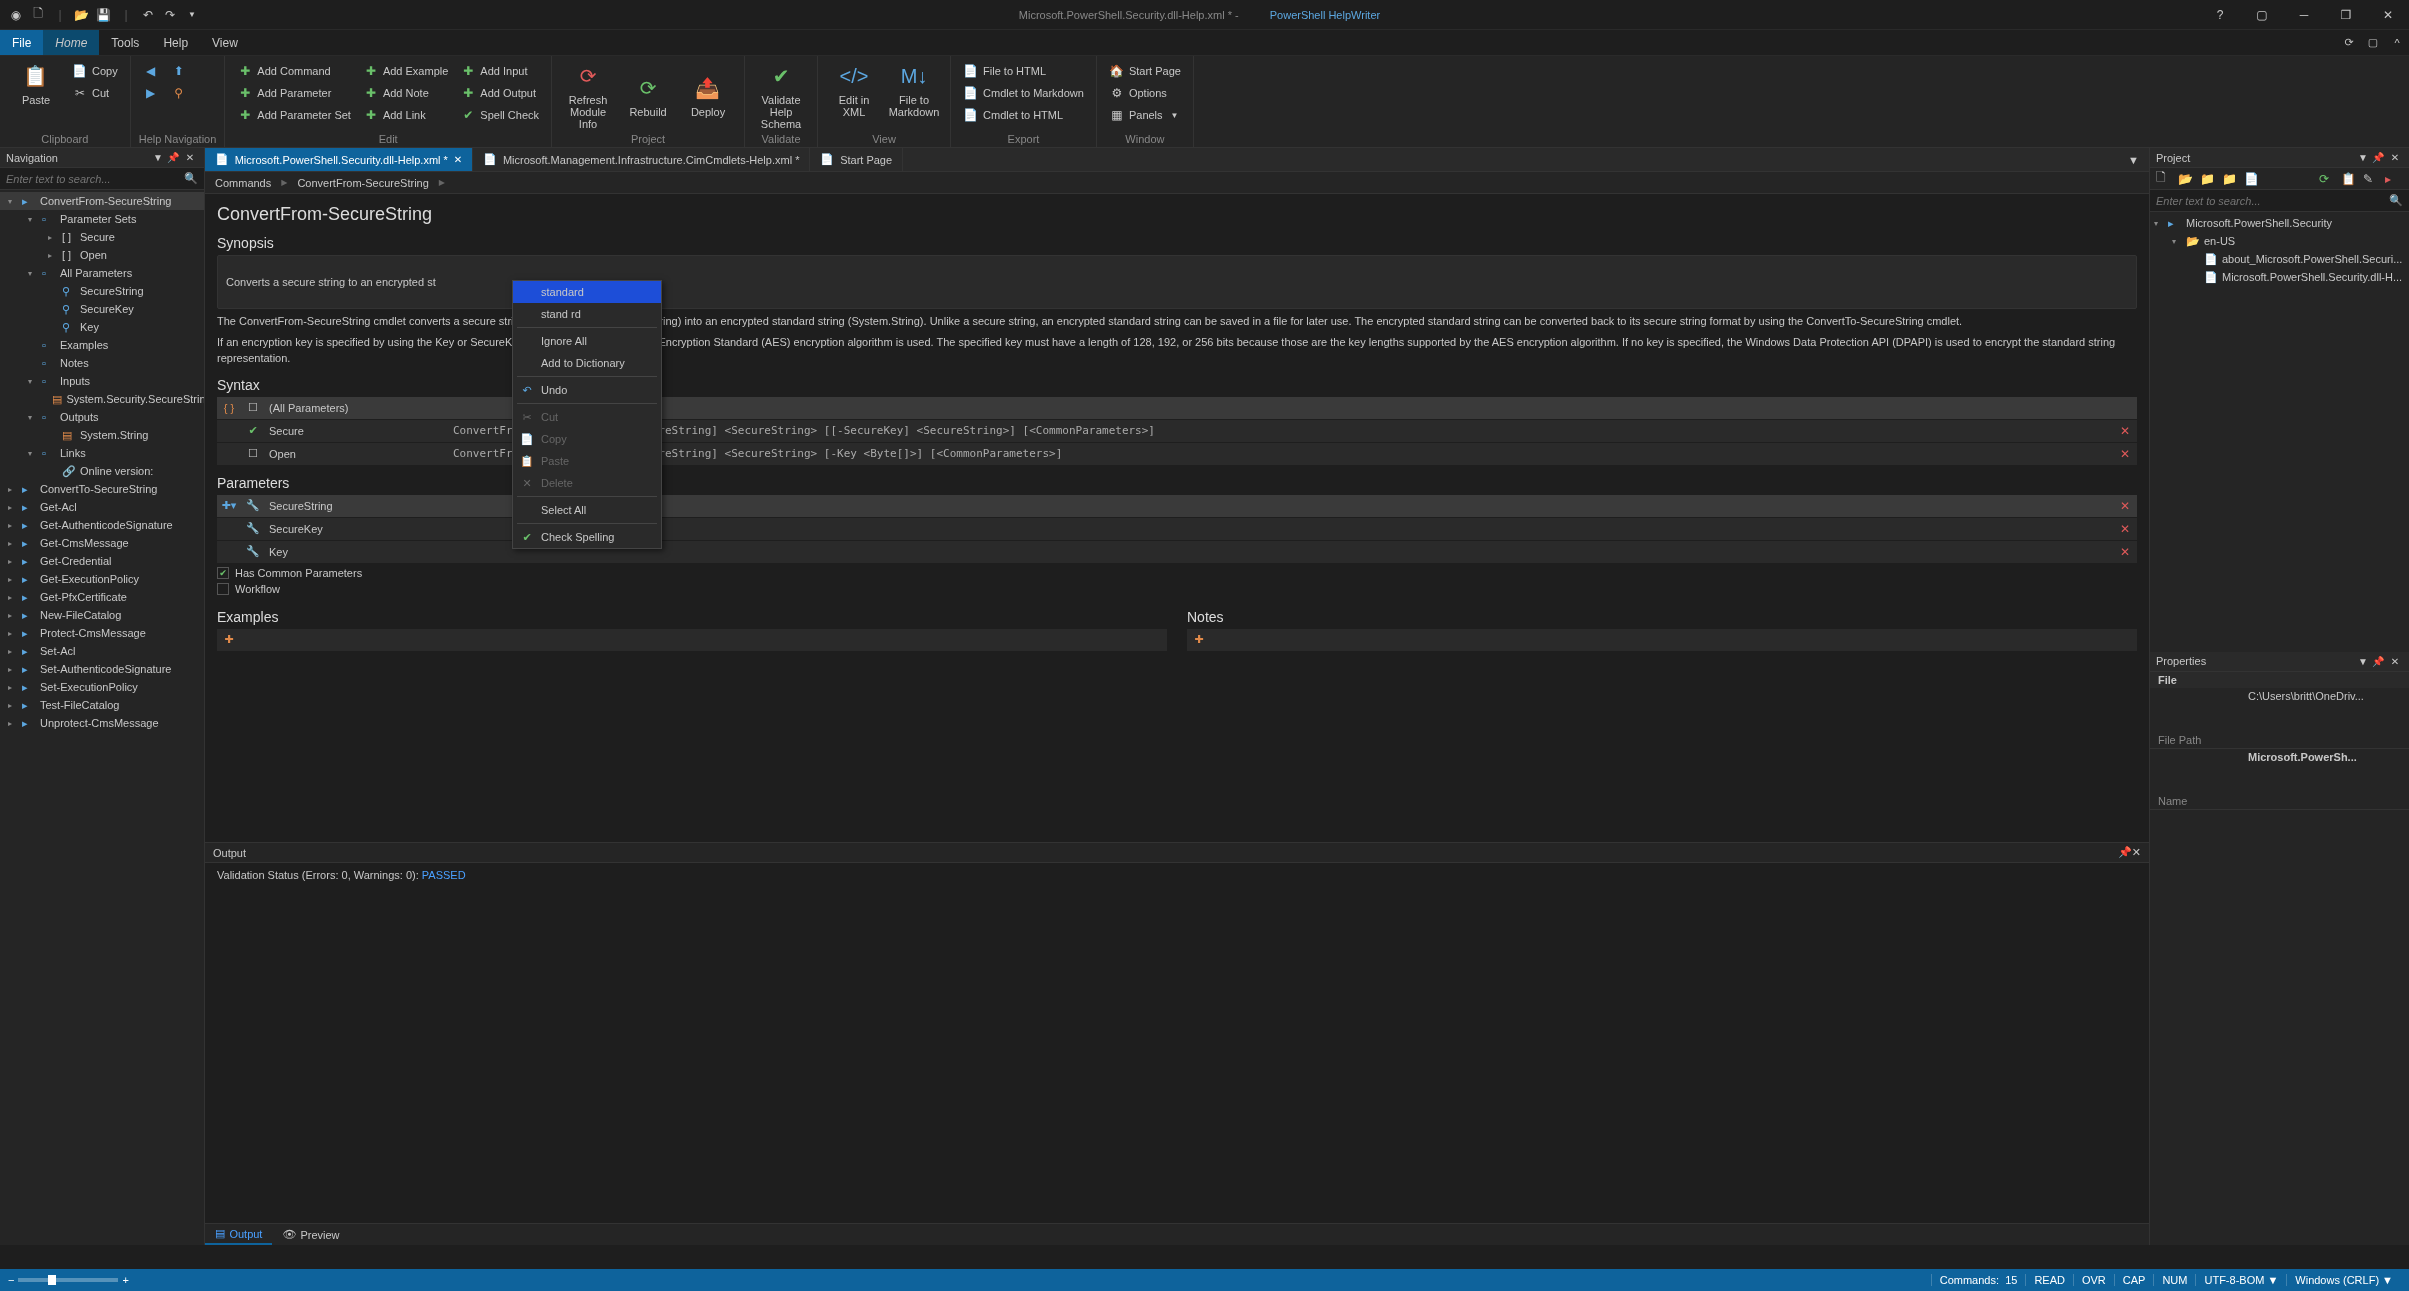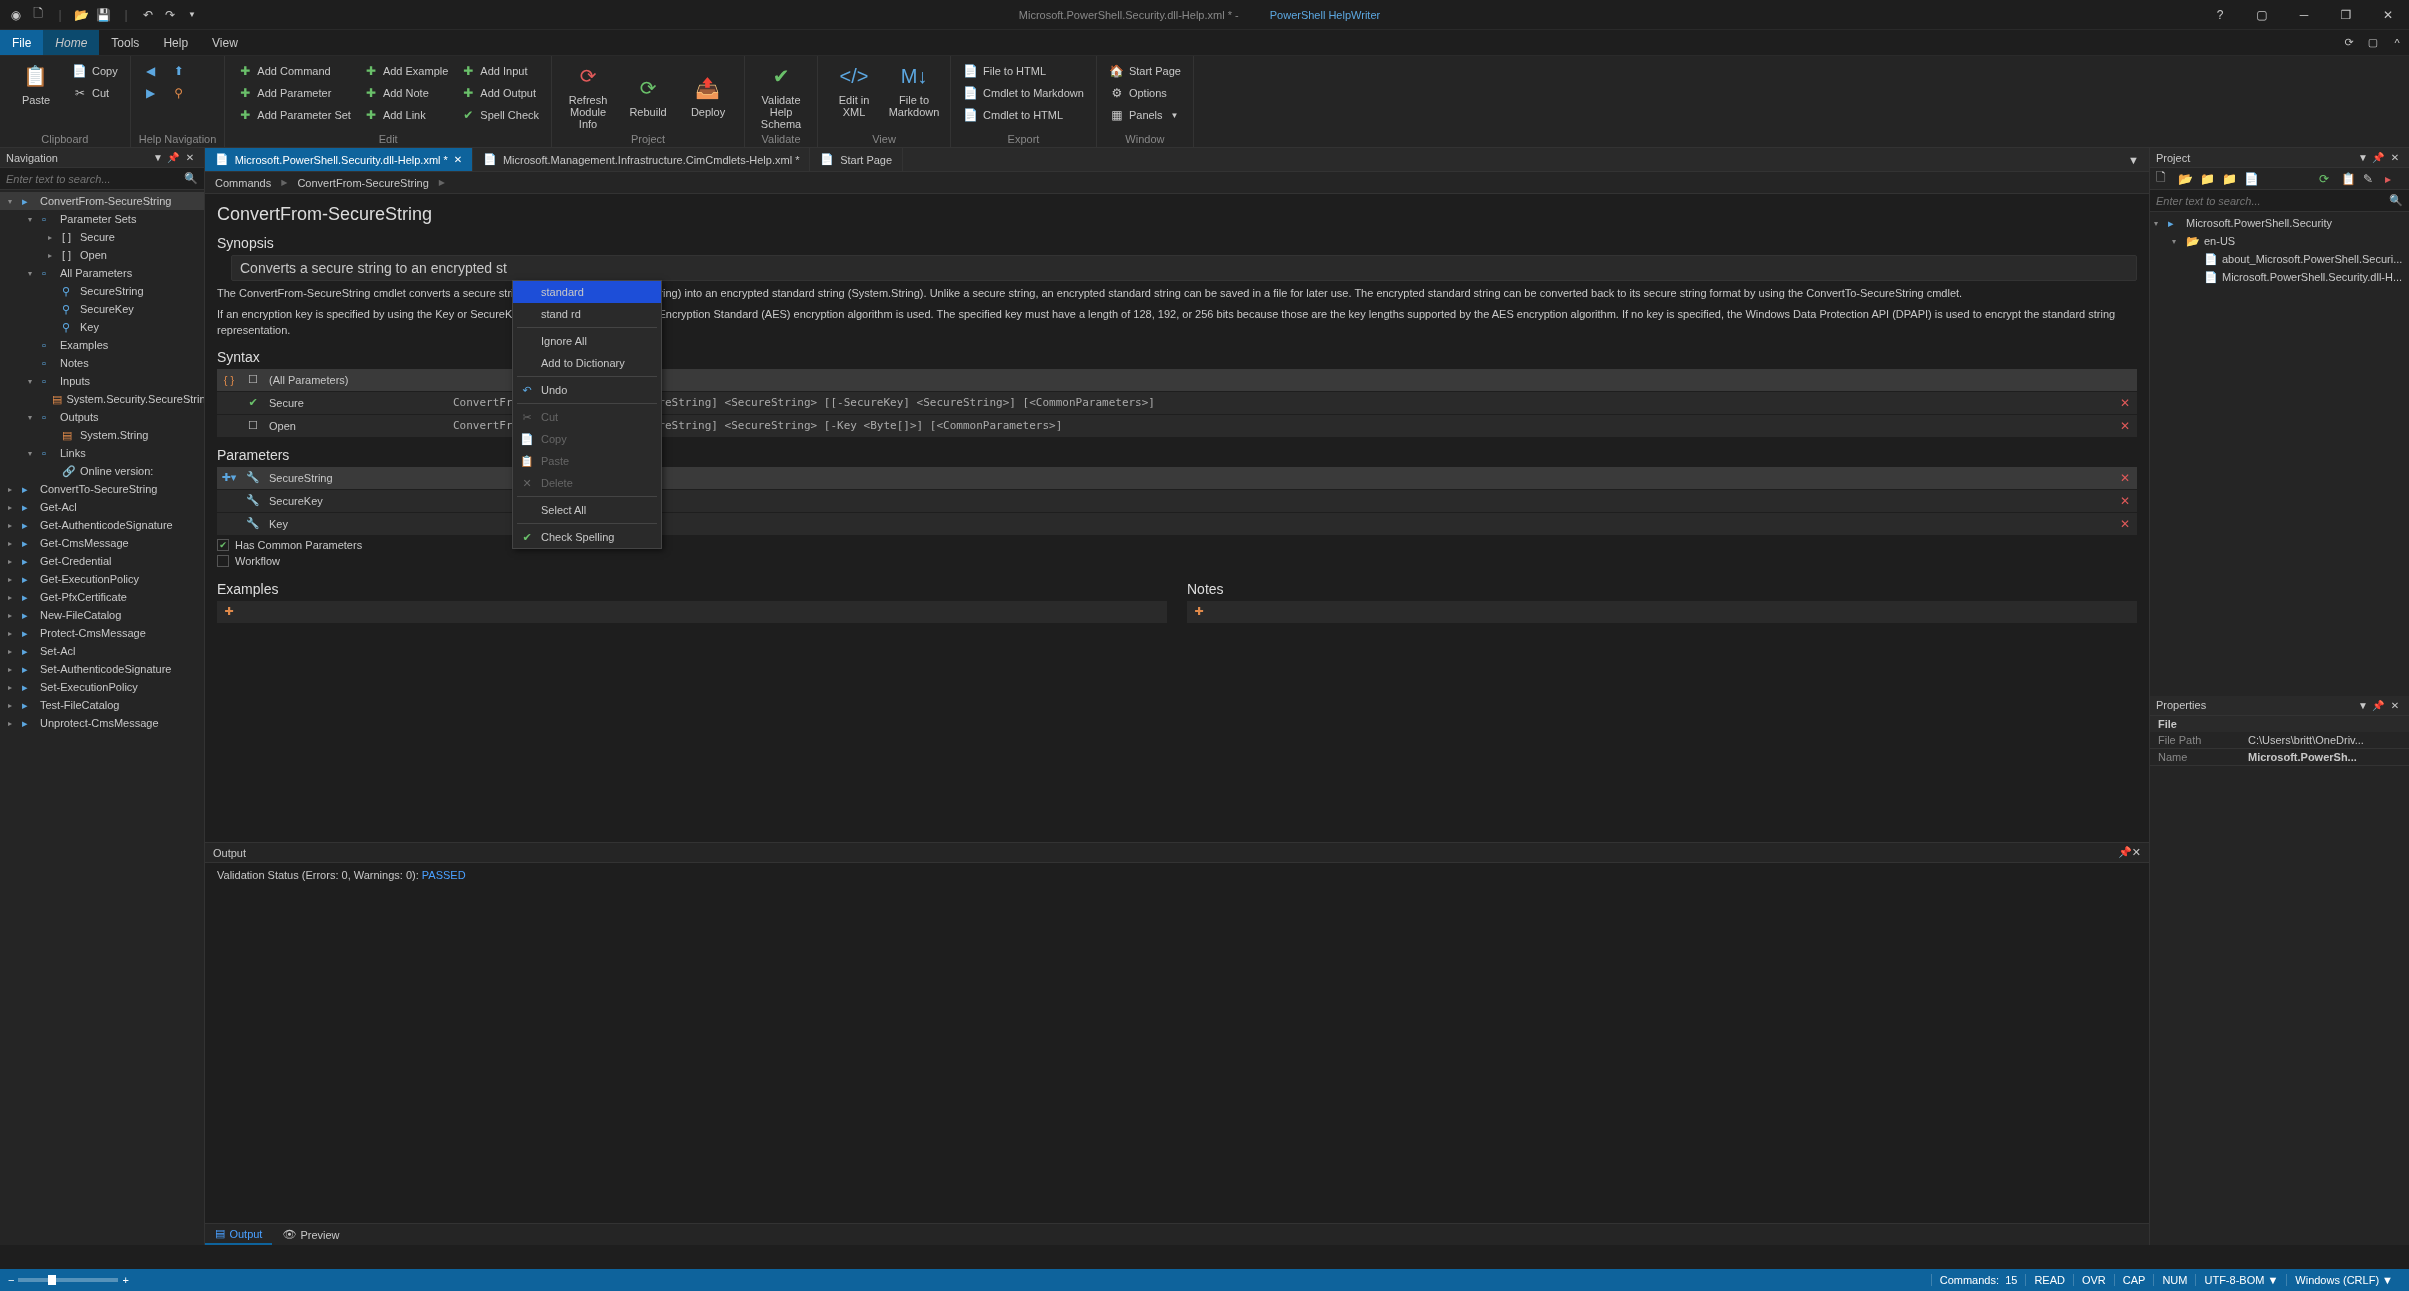--- a/index.html
+++ b/index.html
@@ -41,21 +41,21 @@
 .tnode { display:flex; align-items:center; height:18px; padding-left:6px; gap:4px; color:#c8c8c8; white-space:nowrap; }
 .tnode .arr { width:10px; font-size:8px; color:#888; }
 .tnode .ticon { width:14px; font-size:11px; }
 .tnode.sel { background:#3a3a3a; }
 .content { flex:1; display:flex; flex-direction:column; background:#1e1e1e; }
 .breadcrumb { height:22px; background:#252525; display:flex; align-items:center; padding:0 10px; gap:10px; font-size:11px; color:#c8c8c8; border-bottom:1px solid #333; }
 .breadcrumb .sep { color:#666; font-size:8px; }
 .editor { flex:1; overflow:auto; padding:6px 12px; position:relative; }
 .h1 { font-size:18px; font-weight:400; color:#ddd; margin:4px 0 8px 0; }
 .h2 { font-size:14px; font-weight:400; color:#ddd; margin:10px 0 4px 0; }
-.textfield { background:#2a2a2a; border:1px solid #333; padding:4px 8px; color:#c8c8c8; font-size:14px; border-radius:2px; min-height:20px;margin-left:14px; }
+.textfield { background:#2a2a2a; border:1px solid #333; padding:20px 8px; color:#c8c8c8; font-size:11px; border-radius:2px; min-height:20px; }
 .para { color:#c8c8c8; font-size:11px; line-height:1.5; margin:4px 0; }
 .syntax-tbl, .param-tbl { width:100%; margin-top:4px; }
 .srow { display:flex; align-items:center; height:22px; background:#2a2a2a; margin-bottom:1px; font-size:11px; }
 .srow.sel { background:#3a3a3a; }
 .srow .chk { width:24px; text-align:center; }
 .srow .sicon { width:24px; text-align:center; font-size:11px; }
 .srow .sname { width:180px; padding-left:4px; }
 .srow .scmd { flex:1; padding-left:8px; color:#aaa; font-family:Consolas,monospace; }
 .srow .sx { width:24px; text-align:center; color:#e05a5a; font-size:12px; }
 .chkrow { display:flex; align-items:center; gap:6px; font-size:11px; color:#c8c8c8; margin:4px 0; }
@@ -68,21 +68,21 @@
 .output-body .passed { color:#4aa0ff; }
 .bottom-tabs { height:22px; background:#252525; display:flex; align-items:stretch; border-top:1px solid #333; }
 .btab { display:flex; align-items:center; gap:4px; padding:0 10px; font-size:11px; }
 .btab.underlined { border-bottom:2px solid #0e639c; color:#4aa0ff; }
 .right-side { width:260px; display:flex; flex-direction:column; border-left:1px solid #333; background:#252525; }
 .proj-toolbar { height:22px; display:flex; align-items:center; gap:4px; padding:0 6px; border-bottom:1px solid #333; }
 .proj-toolbar span { width:18px; font-size:12px; }
 .props-grid { font-size:11px; }
 .props-grid .pgh { background:#2a2a2a; padding:2px 8px; font-weight:bold; }
 .props-grid .pgr { display:flex; border-bottom:1px solid #333; }
-.props-grid .pgr .k { width:90px; padding:2px 8px; color:#888; }
+.props-grid .pgr .k { width:90px; padding:2px 8px; color:#888;margin-top:44px; }
 .props-grid .pgr .v { flex:1; padding:2px 8px; color:#c8c8c8; overflow:hidden; text-overflow:ellipsis; white-space:nowrap; }
 .statusbar { position:absolute; bottom:0; left:0; right:0; height:22px; background:#0e639c; display:flex; align-items:center; padding:0 8px; color:#fff; font-size:11px; }
 .statusbar .sitem { padding:0 8px; border-left:1px solid rgba(255,255,255,0.2); }
 .statusbar .sitem:first-child { border:none; }
 .statusbar .spacer { flex:1; }
 .zoom { display:flex; align-items:center; gap:4px; }
 .zoom .track { width:100px; height:4px; background:rgba(255,255,255,0.3); position:relative; }
 .zoom .thumb { position:absolute; width:8px; height:10px; background:#fff; top:-3px; left:30px; }
 .ctxmenu { position:absolute; background:#2a2a2a; border:1px solid #444; box-shadow:2px 2px 6px rgba(0,0,0,0.5); z-index:1000; font-size:11px; min-width:150px; }
 .ctxmenu .mi { display:flex; align-items:center; height:22px; padding:0 10px 0 28px; position:relative; color:#c8c8c8; }

